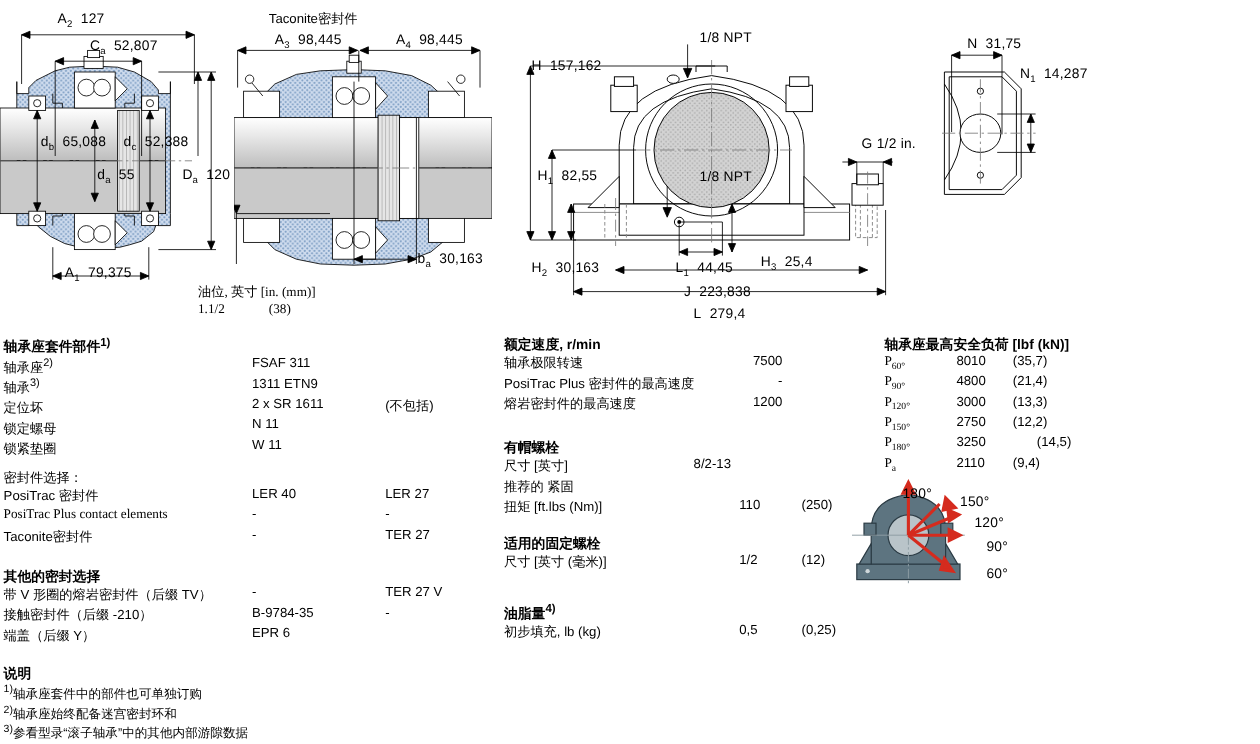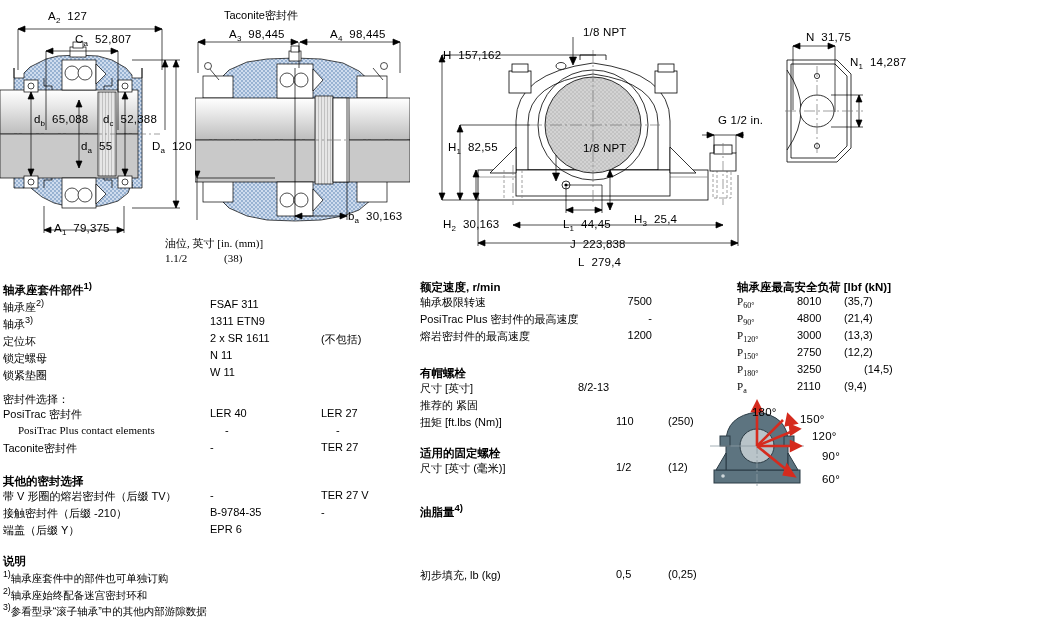--- a/index.html
+++ b/index.html
@@ -391,21 +391,21 @@
     <span class="tbl abs" style="left:318px;"></span>
   </div>
 
   <div class="tbl" style="margin-top:9px;">密封件选择：</div>
 
   <div style="position:relative;height:17px;">
     <span class="tbl abs" style="left:0;">PosiTrac 密封件</span>
     <span class="tbl abs" style="left:207px;">LER 40</span>
     <span class="tbl abs" style="left:318px;">LER 27</span>
   </div>
-  <div style="position:relative;height:17px;margin-left:15px;">
+  <div style="position:relative;height:17px;">
     <span class="tbl abs serif" style="left:0;">PosiTrac Plus contact elements</span>
     <span class="tbl abs" style="left:207px;">-</span>
     <span class="tbl abs" style="left:318px;">-</span>
   </div>
   <div style="position:relative;height:17px;">
     <span class="tbl abs" style="left:0;">Taconite密封件</span>
     <span class="tbl abs" style="left:207px;">-</span>
     <span class="tbl abs" style="left:318px;">TER 27</span>
   </div>
 
@@ -469,21 +469,21 @@
   <div class="hdr" style="margin-top:14px;">适用的固定螺栓</div>
   <div style="position:relative;height:17px;">
     <span class="tbl abs" style="left:0;">尺寸 [英寸 (毫米)]</span>
     <span class="tbl abs" style="left:196px;">1/2</span>
     <span class="tbl abs" style="left:248px;">(12)</span>
   </div>
 
   <div class="hdr" style="margin-top:24px;">
     <span>油脂量</span><sup>4)</sup>
   </div>
-  <div style="position:relative;height:17px;margin-top:48px;">
+  <div style="position:relative;height:17px;">
     <span class="tbl abs" style="left:0;">初步填充, lb (kg)</span>
     <span class="tbl abs" style="left:196px;">0,5</span>
     <span class="tbl abs" style="left:248px;">(0,25)</span>
   </div>
 </div>
 
 <div class="abs" style="left:737px;top:280px;width:310px;">
   <div class="hdr">轴承座最高安全负荷 [lbf (kN)]</div>
   <div style="position:relative;height:17px;">
     <span class="tbl abs serif" style="left:0;">P<sub style="font-size:8px;">60°</sub></span>

